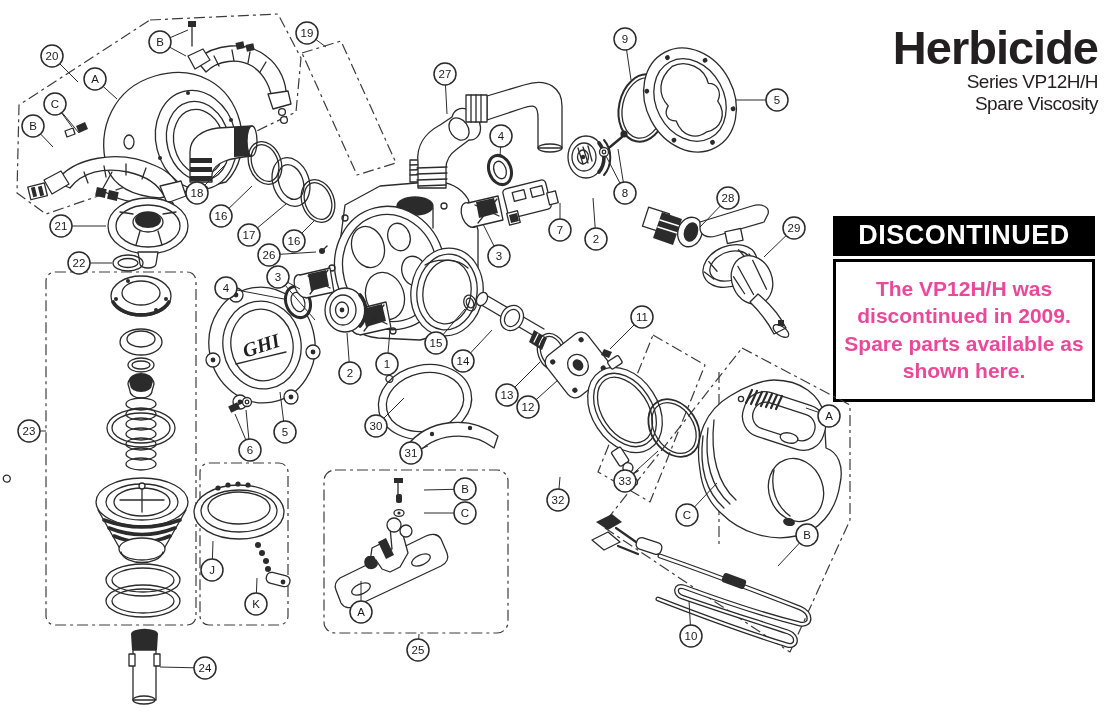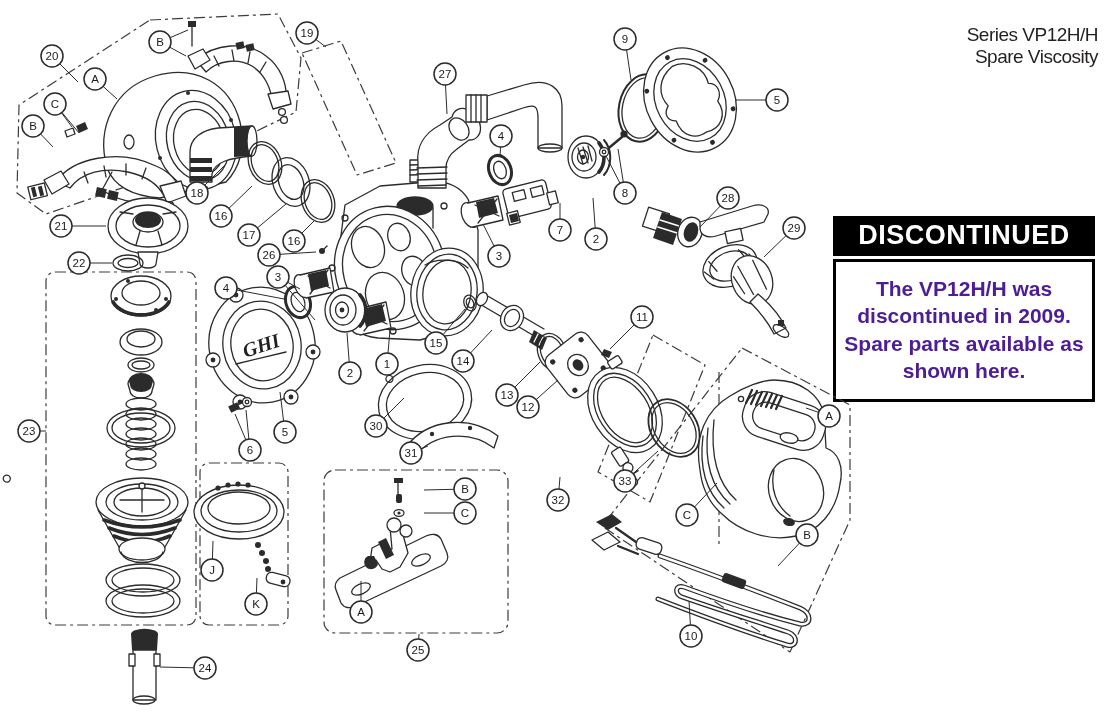--- a/index.html
+++ b/index.html
@@ -6,39 +6,40 @@
   .page{position:relative;width:1118px;height:721px;background:#ffffff;overflow:hidden;
         font-family:"Liberation Sans",sans-serif;color:#1a1a1a;}
   
   .title-block{position:absolute;top:24px;right:20px;width:300px;text-align:right;color:#231f20;}
   .title-main{font-size:47px;font-weight:bold;line-height:1.0;letter-spacing:-1px;}
   .title-sub{font-size:19px;font-weight:normal;line-height:1.14;letter-spacing:-0.5px;}
   .disc-block{position:absolute;left:833px;top:216px;width:262px;}
   .disc-banner{background:#000;color:#fff;font-weight:bold;font-size:27px;text-align:center;
                padding:4px 2px 5px;letter-spacing:0.5px;}
   .disc-body{border:3px solid #000;margin-top:3px;padding:13px 6px 15px;font-size:21px;
-             font-weight:bold;text-align:center;line-height:1.3;color:#4c1d95;}
+             font-weight:bold;text-align:center;line-height:1.3;color:#ec4899;}
   
   svg.diagram{position:absolute;left:0;top:0;}
   .ln{fill:none;stroke:#2b2b2b;stroke-width:1.3;stroke-linecap:round;stroke-linejoin:round;}
   .wh{fill:#ffffff;}
   .dk{fill:#2b2b2b;stroke:none;}
   .thk{fill:none;stroke:#2b2b2b;stroke-width:3.6;stroke-linecap:round;}
   .dd{fill:none;stroke:#3c3c3c;stroke-width:1.2;stroke-dasharray:11 4 3 4;stroke-linejoin:round;}
   .ld{stroke:#2b2b2b;stroke-width:1;}
   .co{fill:#fff;stroke:#2b2b2b;stroke-width:1.5;}
   .ct{font:11.5px "Liberation Sans",sans-serif;text-anchor:middle;fill:#1a1a1a;}
   .logo{font:italic bold 20px "Liberation Serif",serif;fill:#1f1f1f;}
 </style>
 </head>
 <body>
 
 <div class="page">
 
   <div class="title-block">
+    <div class="title-main">Herbicide</div>
     <div class="title-sub">Series VP12H/H</div>
     <div class="title-sub">Spare Viscosity</div>
   </div>
   <div class="disc-block">
     <div class="disc-banner">DISCONTINUED</div>
     <div class="disc-body">The VP12H/H was discontinued in 2009. Spare parts available as shown here.</div>
   </div>
 
   <svg class="diagram" width="1118" height="721" viewBox="0 0 1118 721">
 

